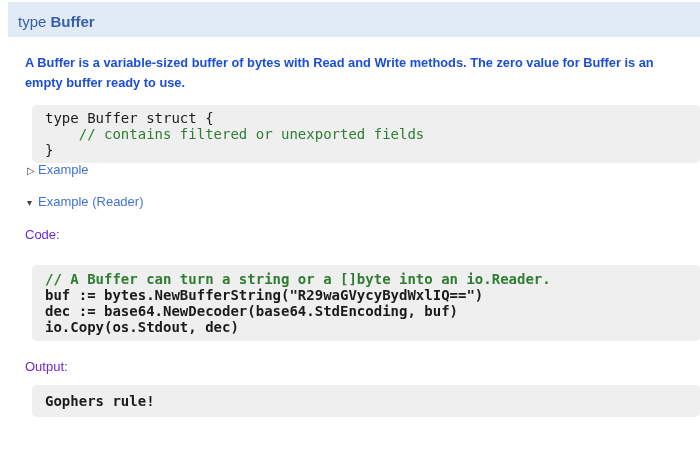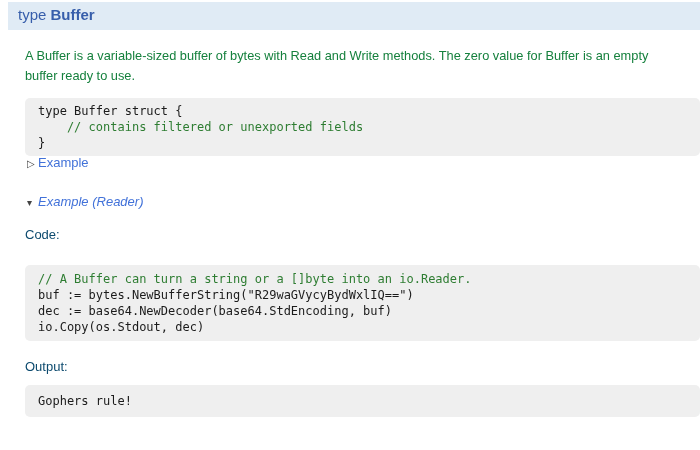--- a/index.html
+++ b/index.html
@@ -10,84 +10,85 @@
     overflow: hidden;
     background: #ffffff;
     color: #222222;
     font-family: "Liberation Sans", sans-serif;
   }
 
   
   .type-heading {
     margin: 2px 0 0 8px;
     background: var(--heading-bg, #E0EBF5);
-    padding: 4px 10px 7px 10px;
+    padding: 11px 10px 7px 10px;
     font-size: 15px;
     line-height: 17px;
   }
   .type-heading a {
     color: var(--heading-text, #375EAB);
     text-decoration: none;
     cursor: pointer;
   }
   .kw { font-weight: 400; }
   .type-name { font-weight: 700; }
 
   
   .description {
     margin: 16px 0 0 25px;
     width: 655px;
     font-size: 12.8px;
     line-height: 20px;
-    color: #15803d;
+    color: #1d4ed8;
+    font-weight: bold;
   }
 
   
   pre.codeblock {
-    margin: 0 0 0 25px;
+    margin: 0 0 0 32px;
     background: var(--code-bg, #EFEFEF);
     border-radius: 5px;
     padding: 5px 13px;
     font-family: "DejaVu Sans Mono", monospace;
-    font-size: 12px;
+    font-size: 14px;
     line-height: 16px;
     color: var(--code-text, #1b1b1b);
     white-space: pre;
   }
   pre.codeblock .comment { color: var(--comment, #2E7D32); }
   .decl-block   { margin-top: 12px !important; }
-  .example-code { margin-top: 24px !important; padding-top: 6px !important; padding-bottom: 6px !important; }
-  .output-block { margin-top: 12px !important; padding-top: 8px !important; padding-bottom: 8px !important; }
+  .example-code { margin-top: 24px !important; padding-top: 6px !important; padding-bottom: 6px !important; font-weight: bold; }
+  .output-block { margin-top: 12px !important; padding-top: 8px !important; padding-bottom: 8px !important; font-weight: bold; }
 
   
   .example-toggle {
     margin-left: 27px;
     font-size: 13px;
     line-height: 13px;
     cursor: pointer;
     display: block;
     text-decoration: none;
   }
   .toggle-1 { }
-  .toggle-2 { margin-top: 25px; font-style: italic; }
+  .toggle-2 { margin-top: 18px; }
   .toggle-icon {
     display: inline-block;
     width: 11px;
     font-size: 10px;
     color: #444444;
     font-family: "DejaVu Sans", sans-serif;
   }
   .example-label { color: var(--link, #4272D9); }
 
   
   .section-label {
     margin: 19px 0 0 25px;
     font-size: 13px;
     line-height: 13px;
-    color: #0c4a6e;
+    color: #6d28d9;
   }
   .output-label { }
 </style>
 </head>
 <body>
 
 <h2 class="type-heading">
   <a><span class="kw">type</span> <span class="type-name">Buffer</span></a>
 </h2>
 

